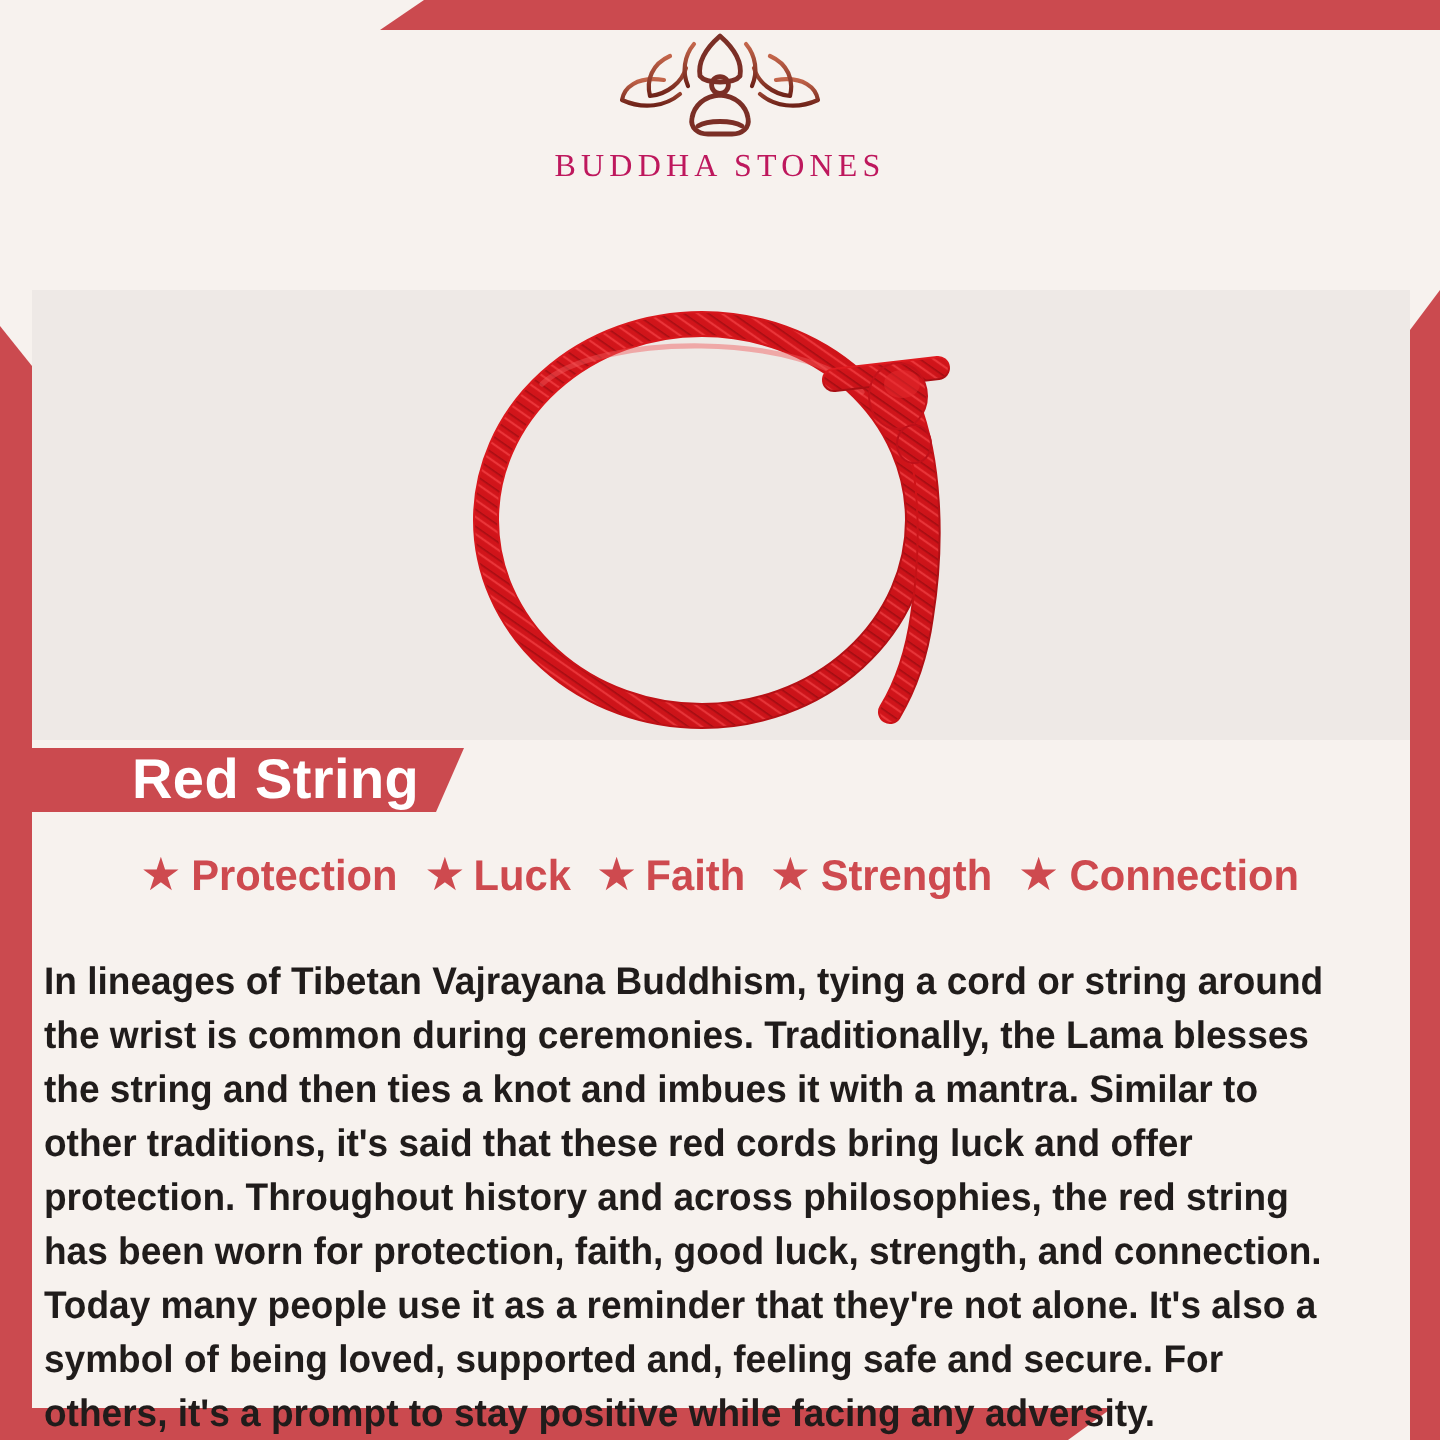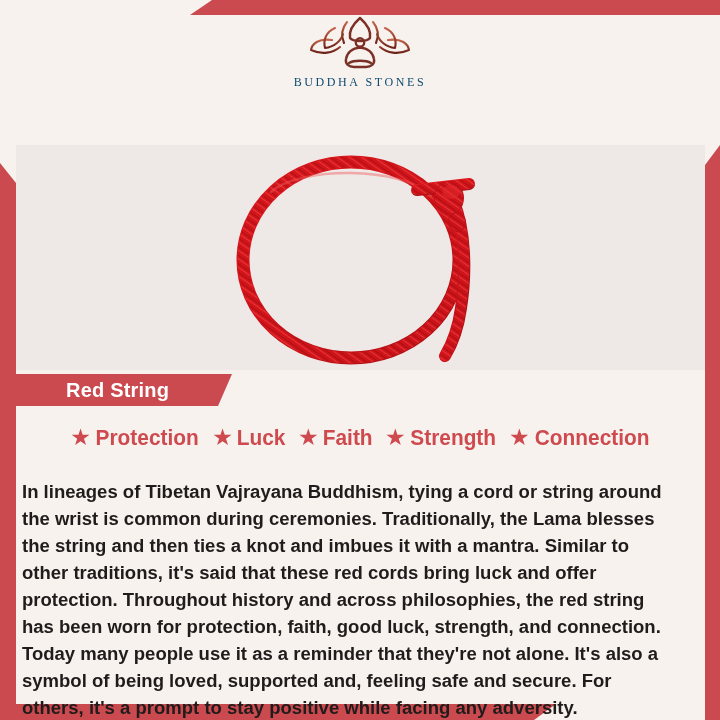--- a/index.html
+++ b/index.html
@@ -71,23 +71,23 @@
   .brand-mark {
     display: block;
     margin: 0 auto;
     width: 116px;
     height: 58px;
   }
   .brand-name {
     display: block;
     margin-top: 3px;
     font-family: "Liberation Serif", serif;
-    font-size: 12px;
+    font-size: 16px;
     letter-spacing: 2.6px;
-    color: #0c4a6e;
+    color: #be185d;
     text-transform: uppercase;
   }
 
   
   .title-banner {
     position: absolute;
     top: 97px;
     left: 143px;
     width: 434px;
     height: 46px;
@@ -131,21 +131,21 @@
     width: 216px;
     height: 32px;
     background: #CB4A4F;
     clip-path: polygon(0 0, 100% 0, calc(100% - 14px) 100%, 0 100%);
     display: flex;
     align-items: center;
   }
   .ribbon-label {
     font-family: "Liberation Sans Narrow", "Liberation Sans", sans-serif;
     font-weight: bold;
-    font-size: 20px;
+    font-size: 28px;
     color: #FFFFFF;
     margin-left: 50px;
     white-space: nowrap;
     letter-spacing: 0.2px;
   }
 
   
   .benefits {
     position: absolute;
     top: 418px;

